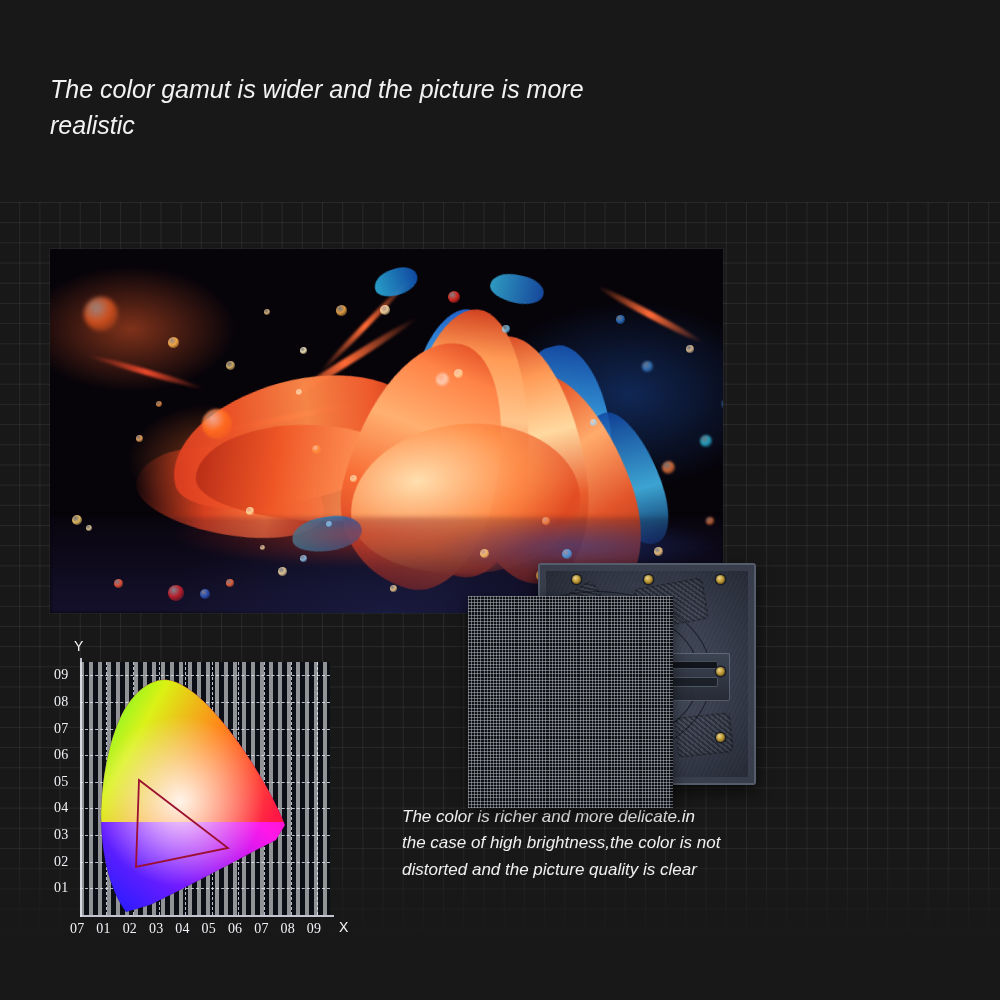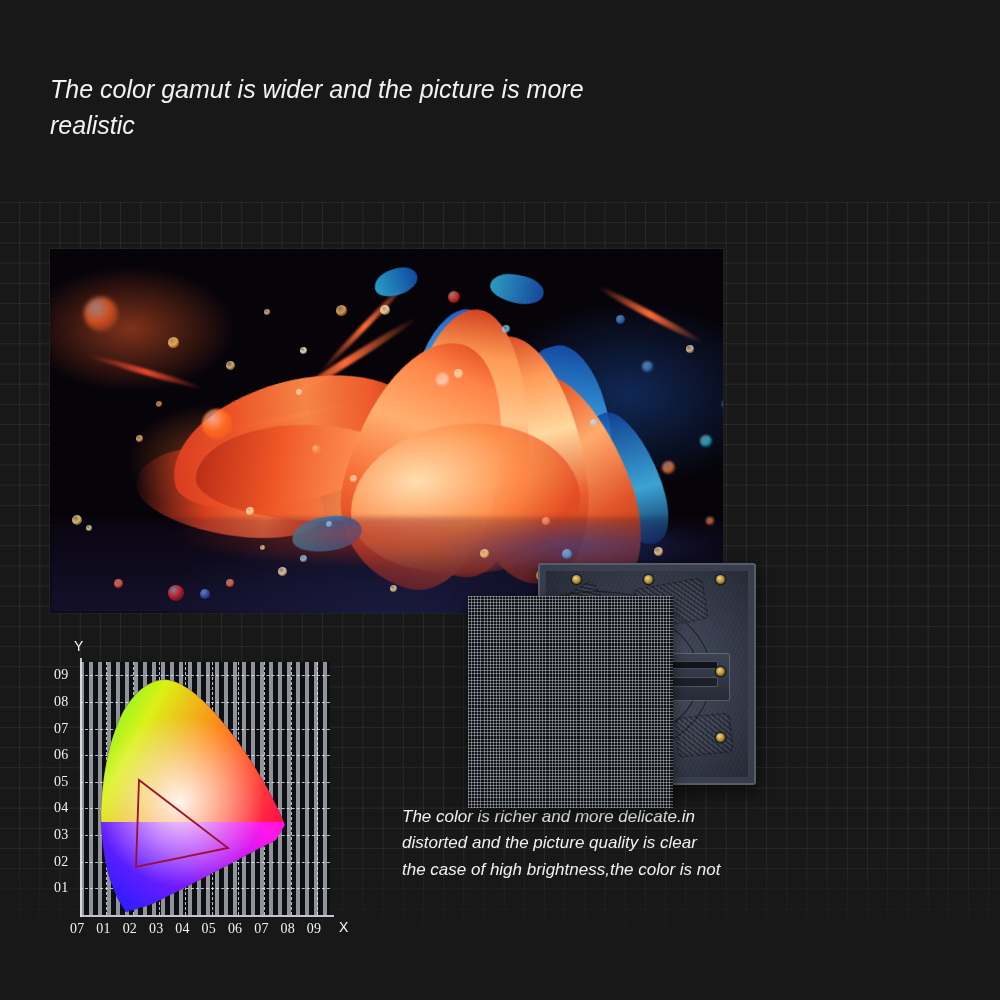--- a/index.html
+++ b/index.html
@@ -386,15 +386,15 @@
       <div class="tick-label" style="left: 139.579px; top: 281px;">05</div>
       <div class="tick-label" style="left: 165.895px; top: 281px;">06</div>
       <div class="tick-label" style="left: 192.211px; top: 281px;">07</div>
       <div class="tick-label" style="left: 218.526px; top: 281px;">08</div>
       <div class="tick-label" style="left: 244.842px; top: 281px;">09</div>
     </div>
 </div>
 
 <div id="chart-caption">
   <div>The color is richer and more delicate.in</div>
+  <div>the case of high brightness,the color is not</div>
   <div>distorted and the picture quality is clear</div>
-  <div>the case of high brightness,the color is not</div>
 </div>
 
 </body></html>

